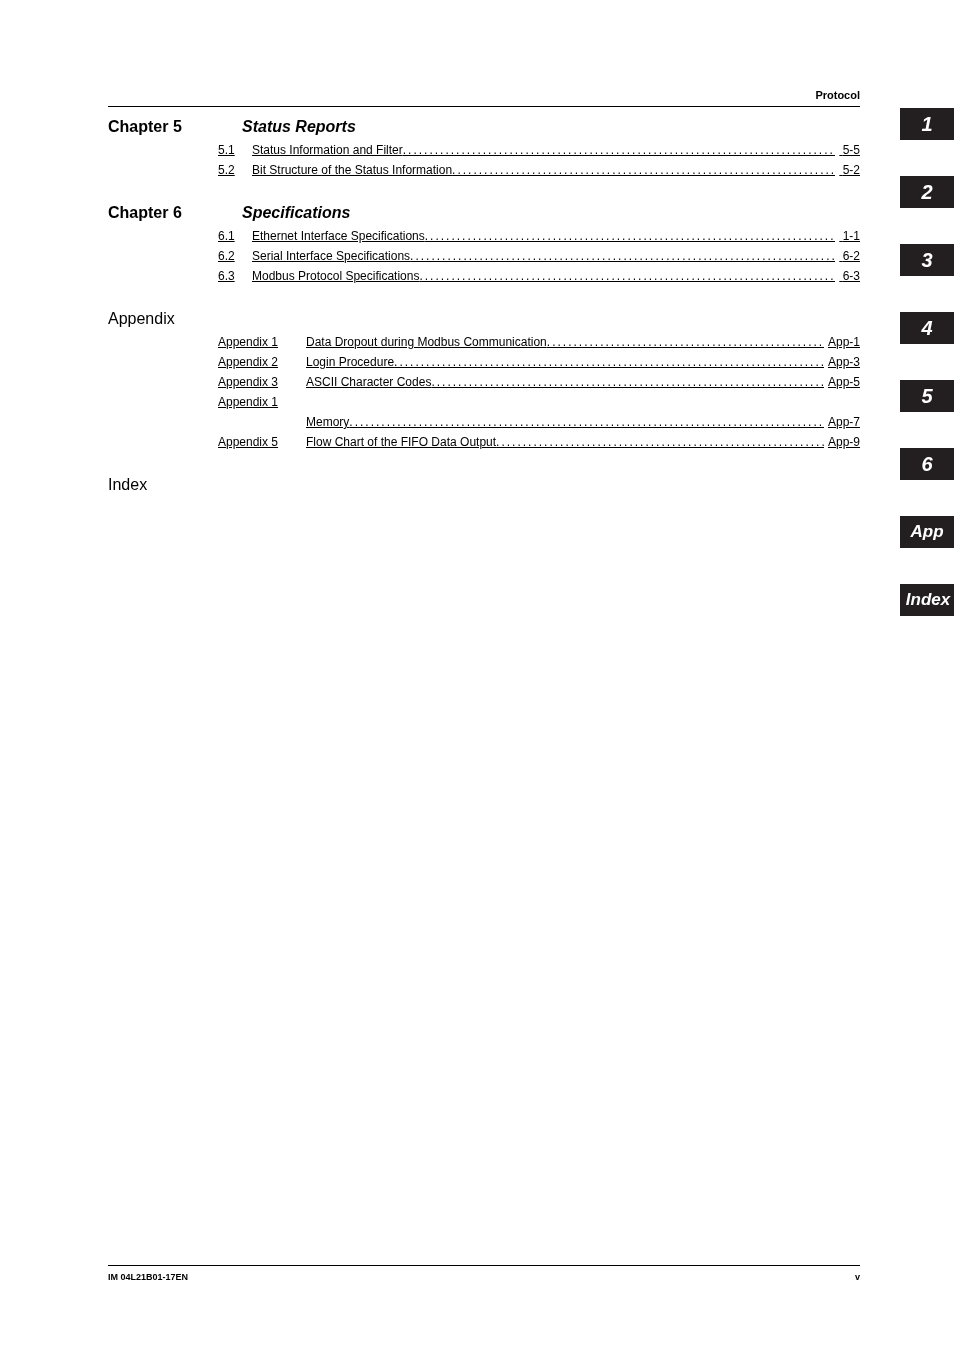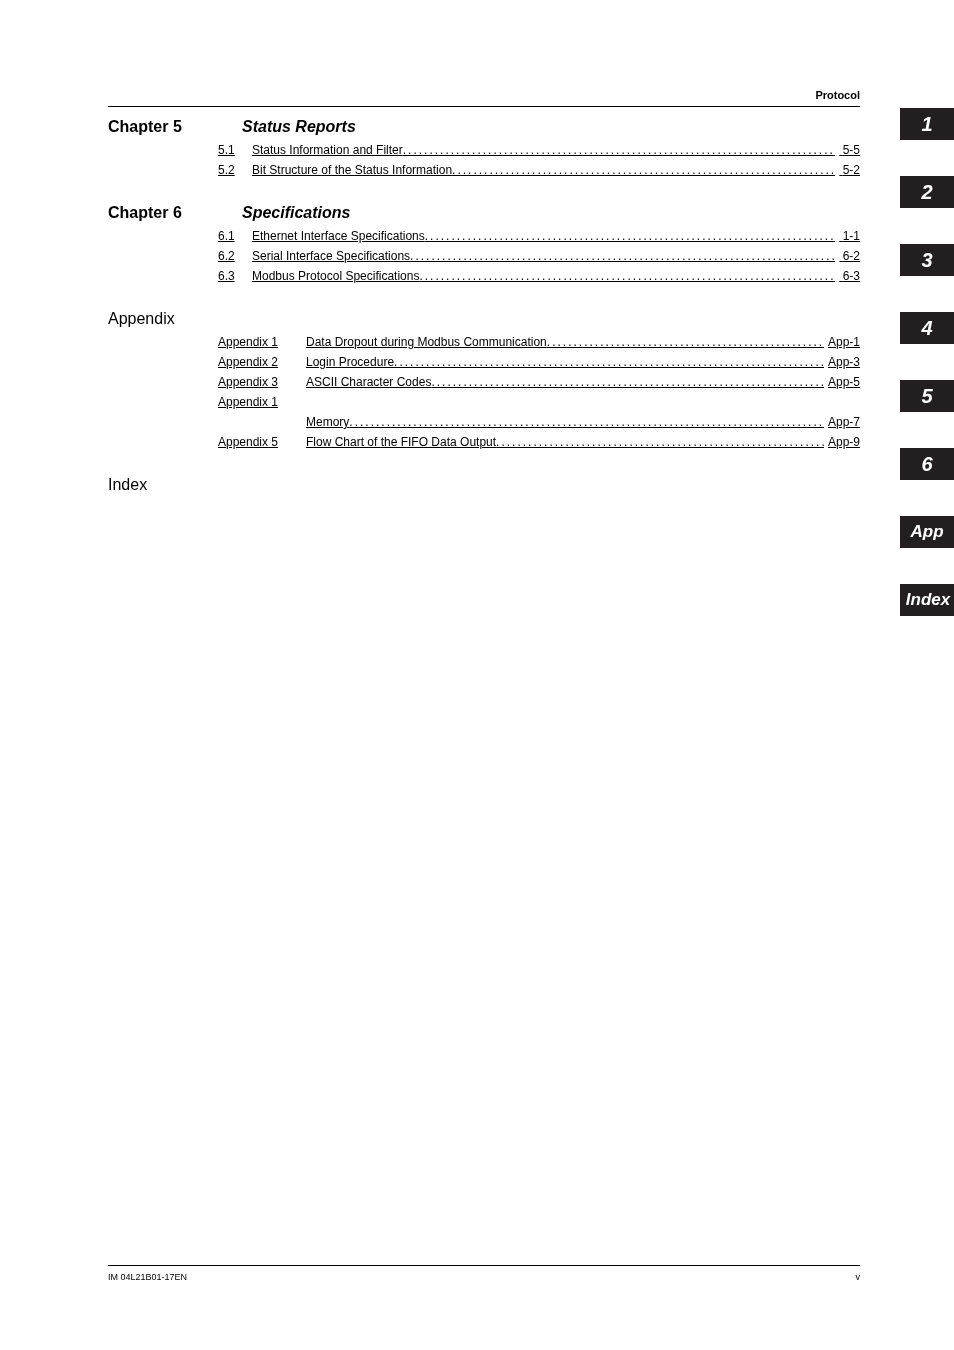--- a/index.html
+++ b/index.html
@@ -126,21 +126,21 @@
   .footer-rule {
     width: 752px;
     height: 1px;
     background: #000;
     margin-bottom: 6px;
   }
   .footer-row {
     display: flex;
     justify-content: space-between;
     font-size: 9px;
-    font-weight: normal;
+    font-weight: bold;
   }
 
   
   .tabs {
     position: absolute;
     right: 0;
     top: 108px;
     width: 54px;
   }
   .tab {

